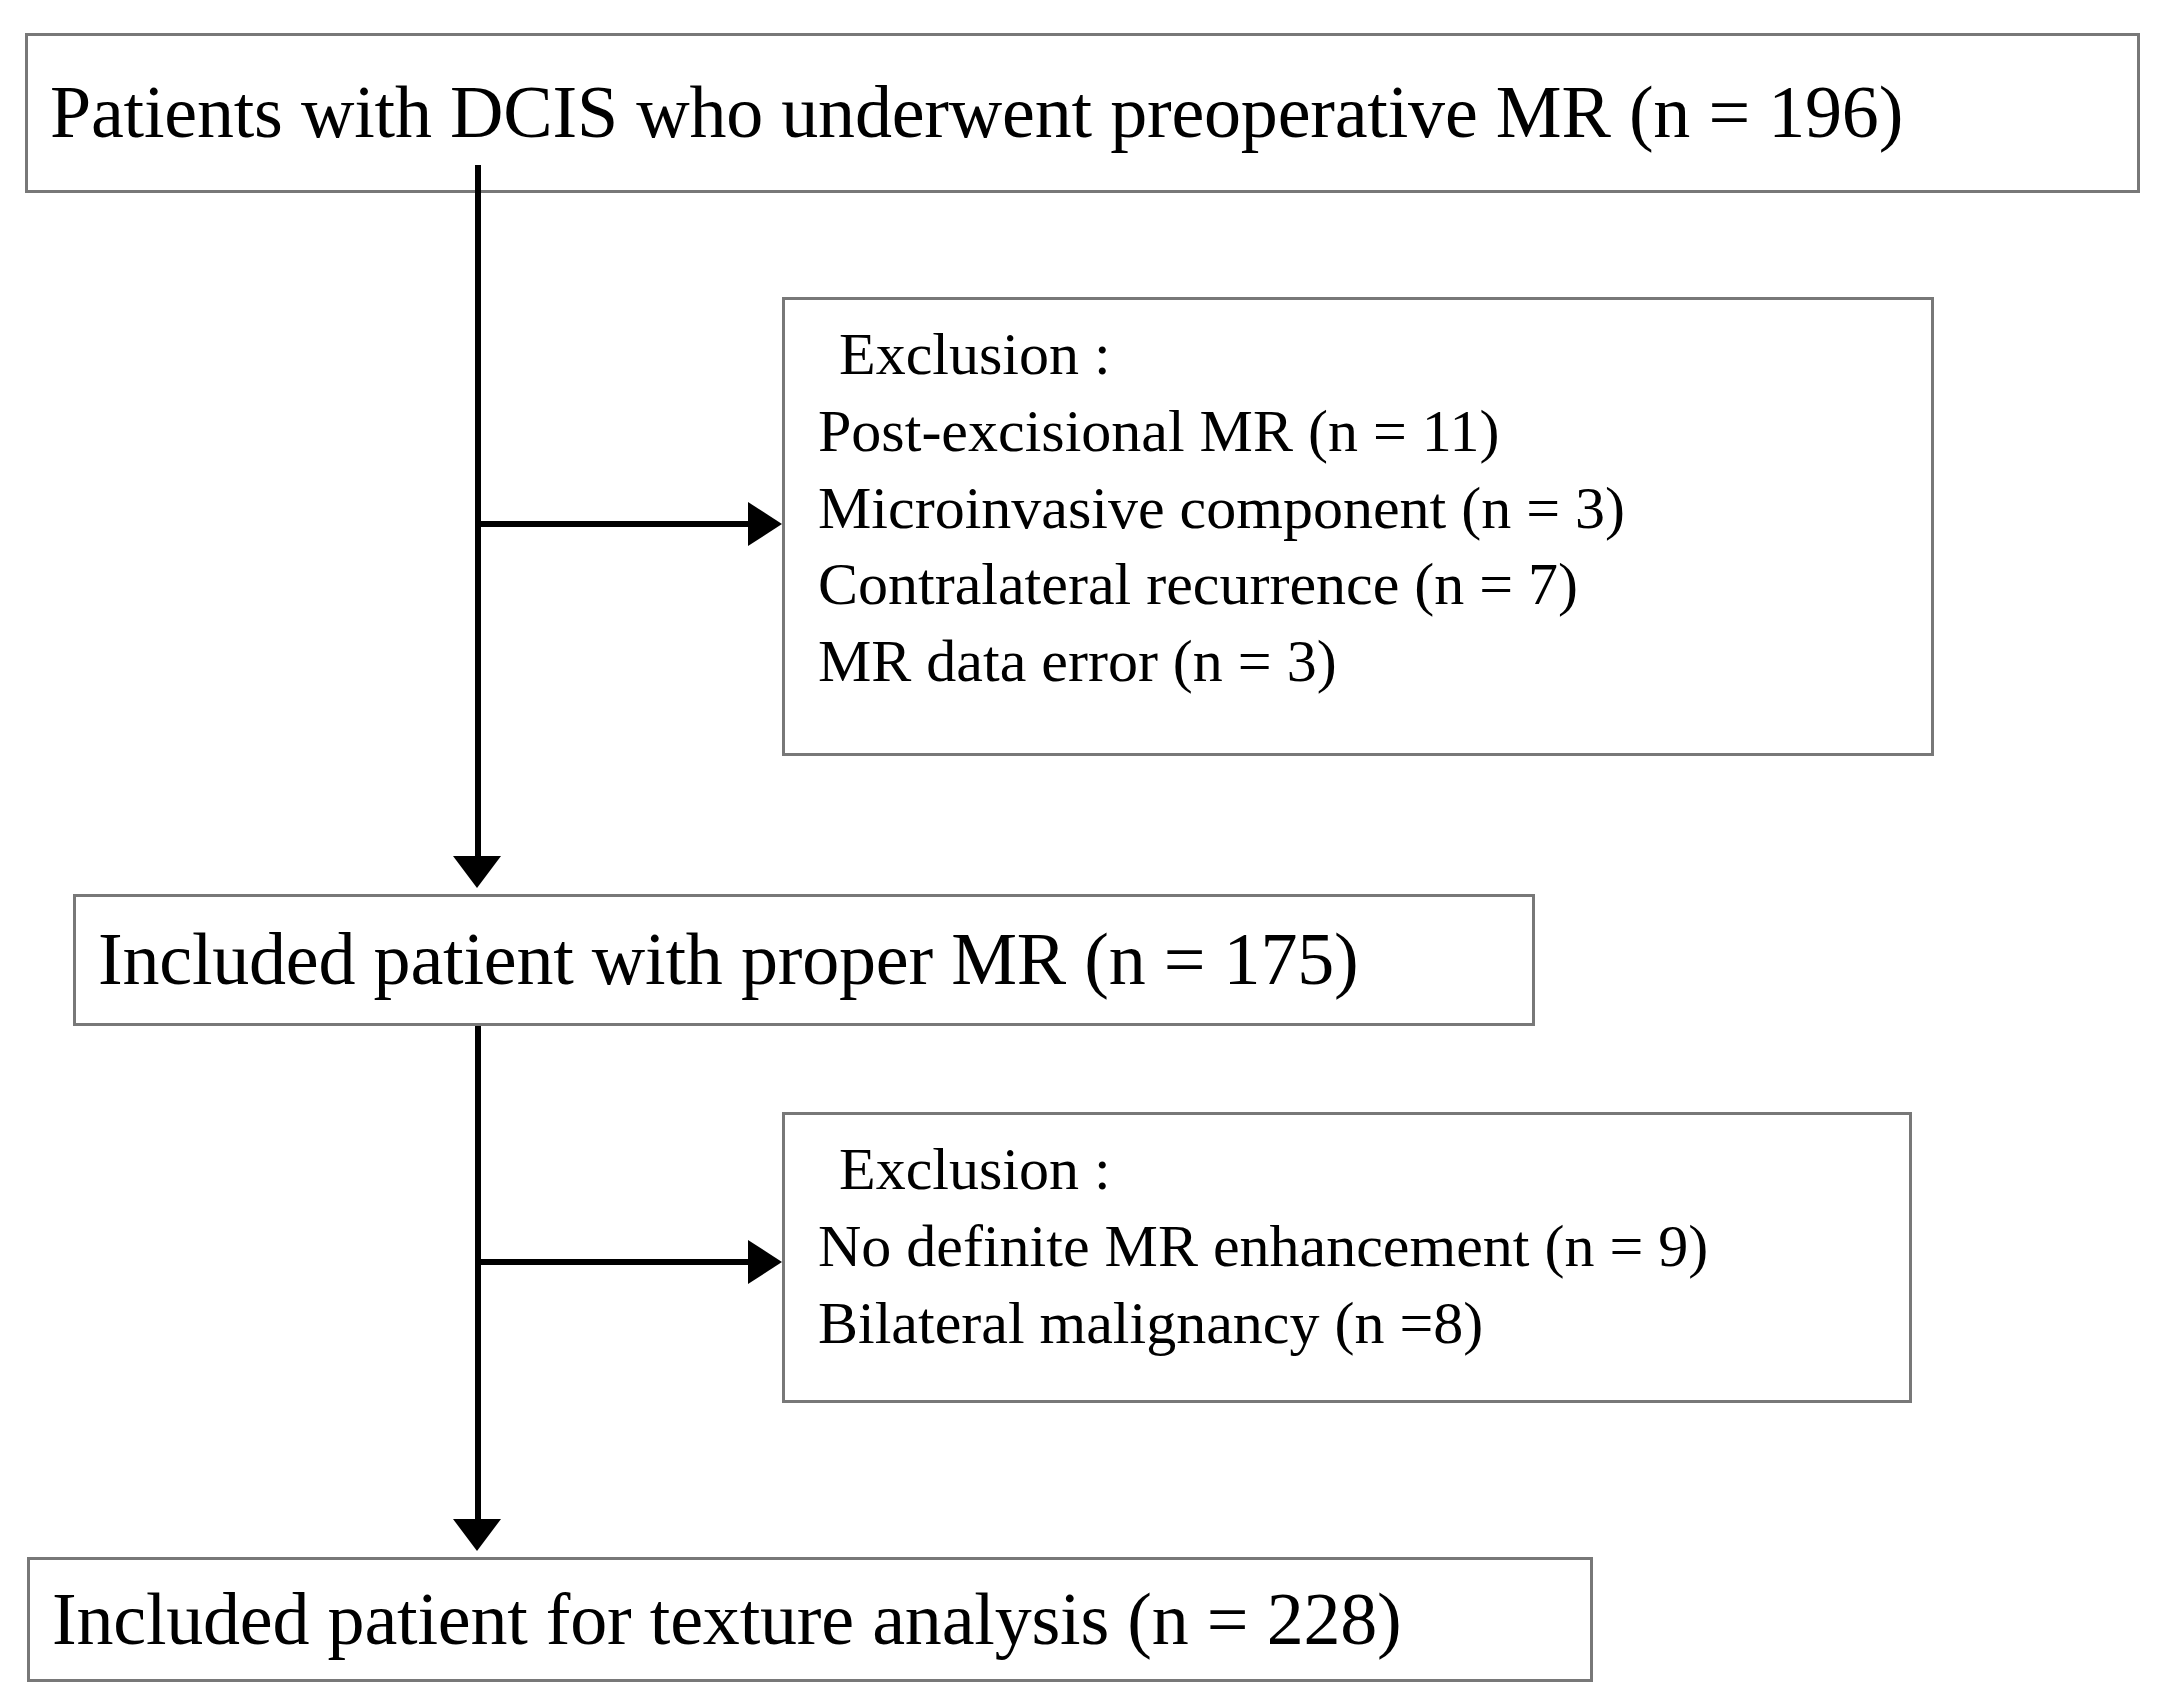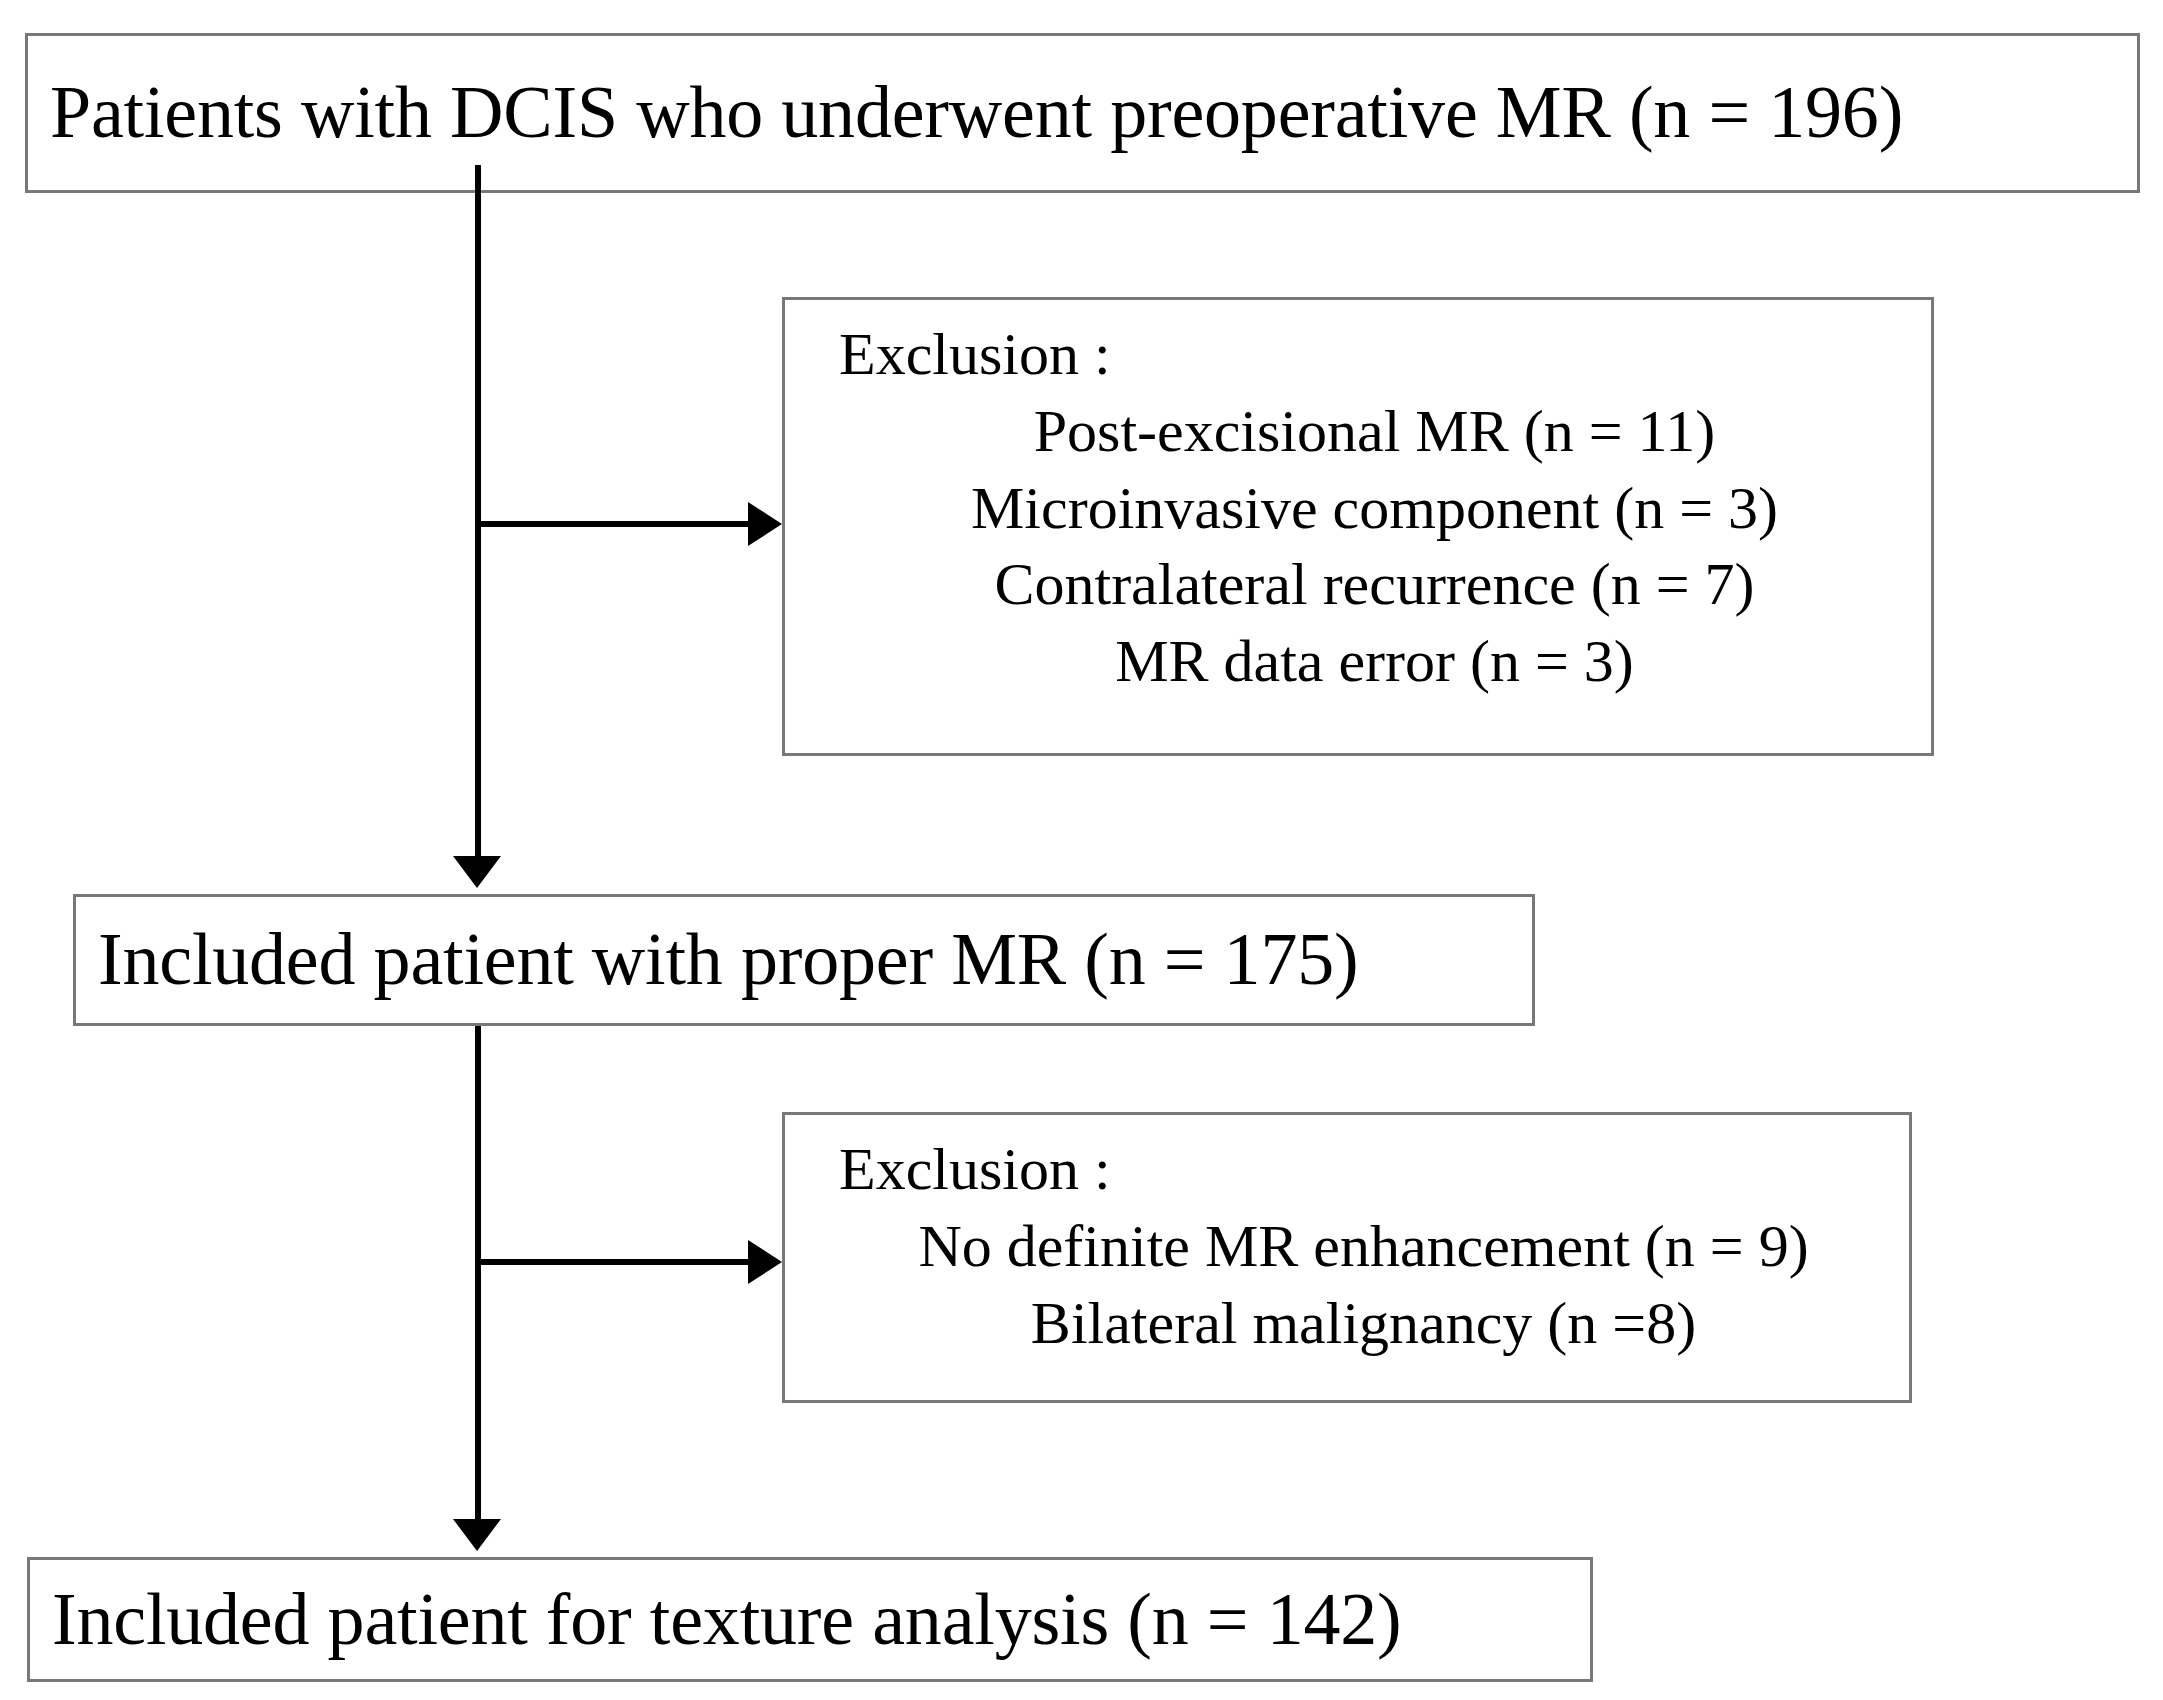--- a/index.html
+++ b/index.html
@@ -61,21 +61,20 @@
   .excl-list {
     list-style: none;
     margin: 0;
     padding: 0;
   }
   .excl-item {
     font-size: 60px;
     line-height: 1.28;
     padding-left: 33px;
     white-space: nowrap;
-    text-align: center;
   }
 
   
   .vline {
     position: absolute;
     width: 6px;
     background: #000000;
   }
   .hline {
     position: absolute;
@@ -148,17 +147,17 @@
 
   <div class="node excl-box" id="box-excl-2">
     <div class="excl-title">Exclusion :</div>
     <ul class="excl-list">
       <li class="excl-item">No definite MR enhancement (n = 9)</li>
       <li class="excl-item">Bilateral malignancy (n =8)</li>
     </ul>
   </div>
 
   <div class="node stage-box" id="box-bottom">
-    <span class="node-label">Included patient for texture analysis (n = 142)</span>
+    <span class="node-label">Included patient for texture analysis (n = 228)</span>
   </div>
 
 </div>
 
 
 </body></html>

